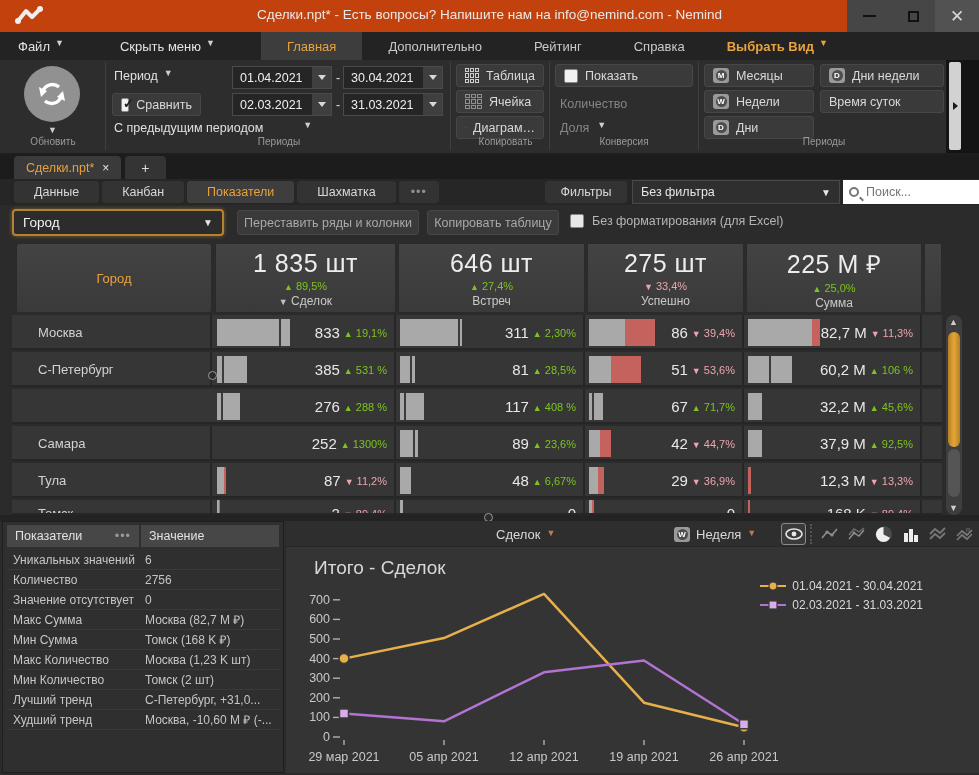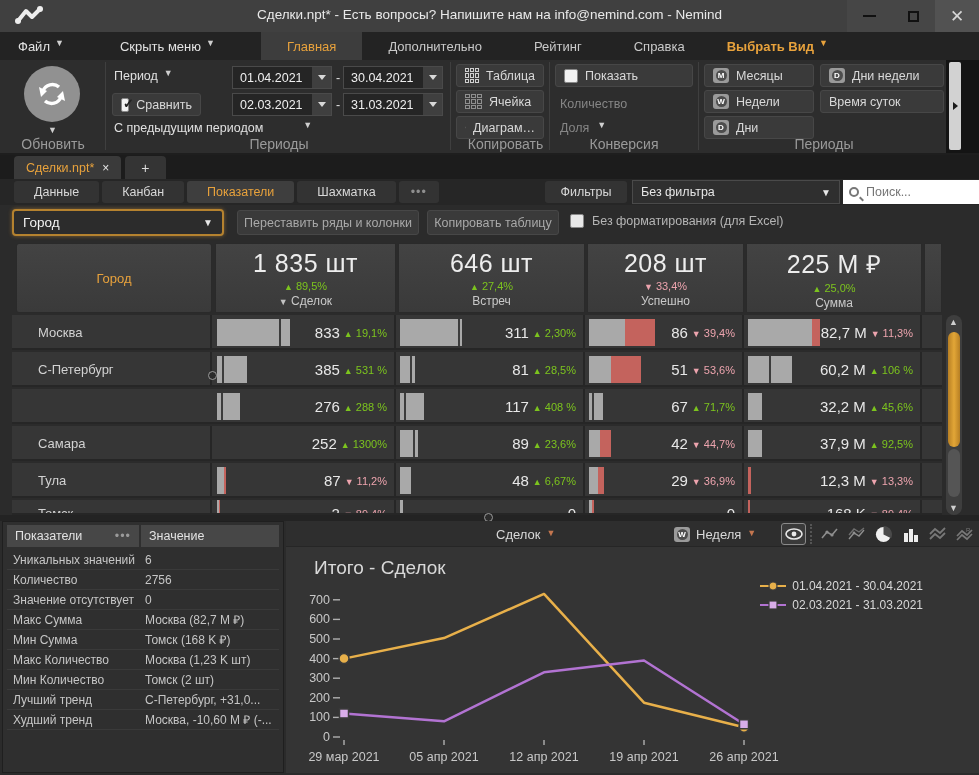--- a/index.html
+++ b/index.html
@@ -5,21 +5,21 @@
   * { box-sizing: border-box; }
   html,body { margin:0; padding:0; }
   body {
     width:979px; height:775px; position:relative; overflow:hidden;
     background:#2b2b2b; color:#ddd;
     font-family:"Liberation Sans", sans-serif; font-size:13px;
   }
   .abs { position:absolute; }
 
   
-  .titlebar { left:0; top:0; width:979px; height:32px; background:#404040; }
+  .titlebar { left:0; top:0; width:979px; height:32px; background:#c2410c; }
   .title-text { left:0; right:0; top:7px; text-align:center; color:#e9e9e9; font-size:13.5px; }
   .logo { left:10px; top:4px; width:44px; height:24px; }
   .winbtns { right:0; top:0; height:32px; display:flex; }
   .winbtn { width:44px; height:32px; display:flex; align-items:center; justify-content:center; }
   .winbtn.min,.winbtn.max { background:#464646; }
   .winbtn.close { background:#525252; }
   .glyph-min { width:13px; height:2px; background:#111; }
   .glyph-max { width:11px; height:11px; border:2px solid #111; }
   .glyph-close { color:#d6d6d6; font-size:17px; line-height:1; }
 
@@ -28,21 +28,21 @@
   .menuitem { padding:0 18px; display:flex; align-items:center; gap:5px; color:#e2e2e2; }
   .caret { font-size:9px; color:#cfcfcf; position:relative; top:-3px; }
   .rtab { padding:0 26px; display:flex; align-items:center; color:#c9c9c9; }
   .rtab.active { background:#3d3d3d; color:#e8a23c; }
   .choose-view { color:#e8a23c; padding:0 16px; display:flex; align-items:center; gap:5px; }
   .choose-view .caret { color:#e8a23c; }
 
   
   .ribbon { left:0; top:60px; width:979px; height:95px; background:#2d2d2d; border-bottom:2px solid #1e1e1e; }
   .vsep { width:1px; background:#3f3f3f; top:2px; height:88px; }
-  .gcaption { color:#9a9a9a; font-size:14px; text-align:center; }
+  .gcaption { color:#9a9a9a; font-size:10px; text-align:center; }
   .refresh-circle { left:24px; top:6px; width:56px; height:56px; border-radius:50%; background:#919191; display:flex; align-items:center; justify-content:center; }
   .ribbon-label { color:#e0e0e0; font-size:12.5px; }
   .datebox { height:23px; background:#252525; border:1px solid #4a4a4a; display:flex; align-items:center; }
   .datebox .dtext { flex:1; padding:0 7px; color:#efefef; font-size:12.5px; }
   .datebox .dbtn { width:19px; height:21px; background:#3f3f3f; display:flex; align-items:center; justify-content:center; }
   .tri-down { width:0; height:0; border-left:4px solid transparent; border-right:4px solid transparent; border-top:5px solid #d8d8d8; }
   .rbtn { background:#3a3a3a; border:1px solid #474747; border-radius:3px; display:flex; align-items:center; gap:7px; padding:0 8px; color:#d9d9d9; font-size:12.5px; }
   .checkbox { width:14px; height:14px; background:#f2f2f2; border:1px solid #888; border-radius:2px; position:relative; }
   .checkbox.checked::after { content:"✓"; position:absolute; left:1px; top:-3px; color:#222; font-size:13px; font-weight:bold; }
   .grid-icon { width:17px; height:15px; display:grid; grid-template-columns:1fr 1fr 1fr; grid-template-rows:1fr 1fr 1fr; gap:1px; }
@@ -357,21 +357,21 @@
         <span class="big">1 835 шт</span>
         <span class="chg up"><span class="arr">▲</span> 89,5%</span>
         <span class="lbl"><span class="arr" style="color:#c2c2c2">▼</span> Сделок</span>
       </div>
       <div class="abs hcell kpi" style="left: 386px; width: 187px;">
         <span class="big">646 шт</span>
         <span class="chg up"><span class="arr">▲</span> 27,4%</span>
         <span class="lbl">Встреч</span>
       </div>
       <div class="abs hcell kpi" style="left: 575px; width: 157px;">
-        <span class="big">208 шт</span>
+        <span class="big">275 шт</span>
         <span class="chg down"><span class="arr">▼</span> 33,4%</span>
         <span class="lbl">Успешно</span>
       </div>
       <div class="abs hcell kpi" style="left: 734px; width: 176px;">
         <span class="big">225 M ₽</span>
         <span class="chg up"><span class="arr">▲</span> 25,0%</span>
         <span class="lbl">Сумма</span>
       </div>
     </div>
   <div class="abs hcell" style="left:912px; width:18px;"></div>

